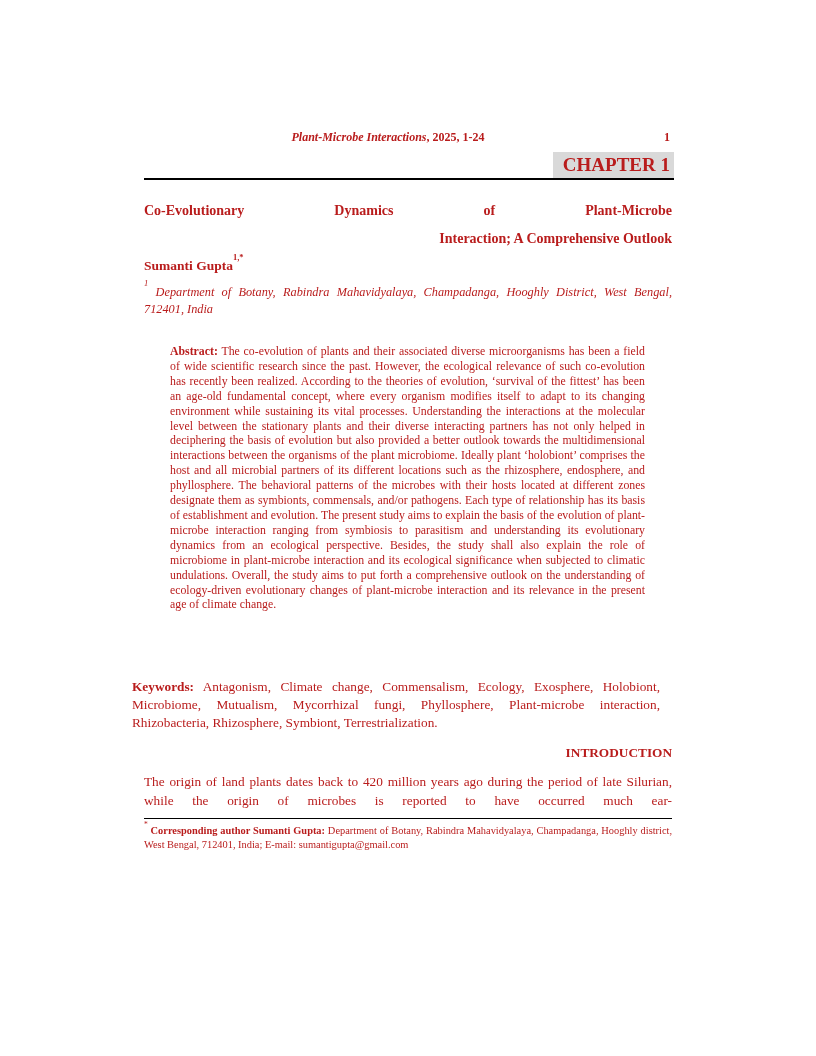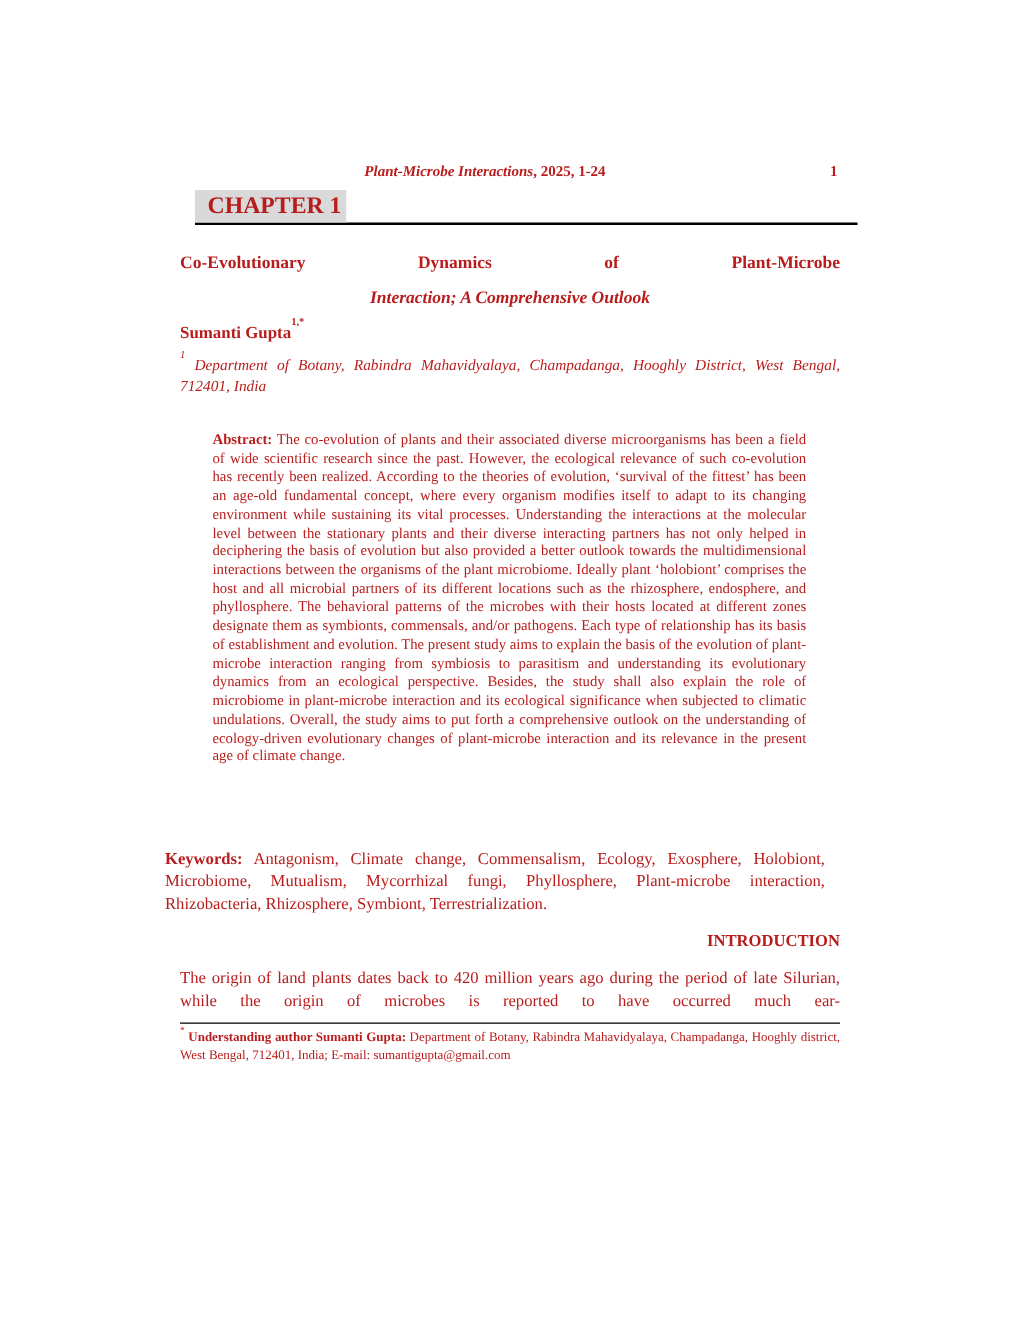--- a/index.html
+++ b/index.html
@@ -30,41 +30,41 @@
   }
   .journal-name { font-style: italic; }
   .journal-issue { font-style: normal; }
   .page-number {
     position: absolute; right: 2px; top: 0;
     font-weight: bold;
   }
 
   
   .badge-row {
-    top: 152px; left: 156px; width: 530px;
-    text-align: left;
+    top: 152px; left: 144px; width: 530px;
+    text-align: right;
     border-bottom: 2px solid #000000;
   }
   .chapter-badge {
     display: inline-block;
     background: #d9d9d9;
     font-size: 19px;
     font-weight: bold;
     padding: 2px 4px 2px 10px;
     vertical-align: bottom;
   }
 
   
   .chapter-title {
     top: 197px; left: 144px; width: 528px;
     font-size: 14px; font-weight: bold;
     line-height: 28px;
   }
   .title-line-1 { text-align: justify; text-align-last: justify; }
-  .title-line-2 { text-align: center; font-style: italic; }
+  .title-line-2 { text-align: right; }
 
   
   .author-line {
     top: 258px; left: 144px; width: 528px;
     font-size: 13.5px; font-weight: bold;
   }
   sup.small-sup {
     font-size: 8.5px;
     position: relative; top: -5px;
     line-height: 0;
@@ -165,17 +165,17 @@
 
   <div class="abs keywords">
     <span class="bold-label">Keywords:</span><span> Antagonism, Climate change, Commensalism, Ecology, Exosphere, Holobiont, Microbiome, Mutualism, Mycorrhizal fungi, Phyllosphere, Plant-microbe interaction, Rhizobacteria, Rhizosphere, Symbiont, Terrestrialization.</span>
   </div>
 
   <div class="abs section-heading">INTRODUCTION</div>
 
   <div class="abs intro-paragraph">The origin of land plants dates back to 420 million years ago during the period of late Silurian, while the origin of microbes is reported to have occurred much ear-</div>
 
   <div class="abs footnote">
-    <sup class="small-sup">*</sup><span class="bold-label"> Understanding author Sumanti Gupta:</span><span> Department of Botany, Rabindra Mahavidyalaya, Champadanga, Hooghly district, West Bengal, 712401, India; E-mail: sumantigupta@gmail.com</span>
+    <sup class="small-sup">*</sup><span class="bold-label"> Corresponding author Sumanti Gupta:</span><span> Department of Botany, Rabindra Mahavidyalaya, Champadanga, Hooghly district, West Bengal, 712401, India; E-mail: sumantigupta@gmail.com</span>
   </div>
 
 
 </div>
 
 </body></html>

